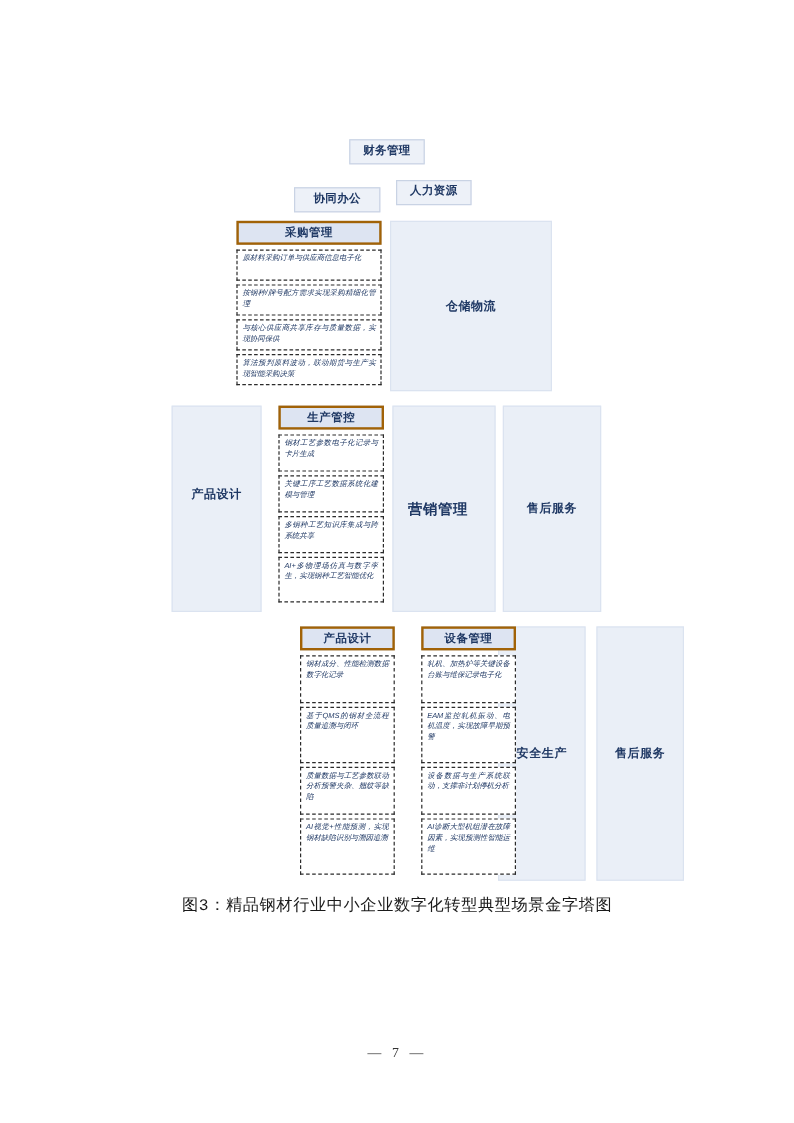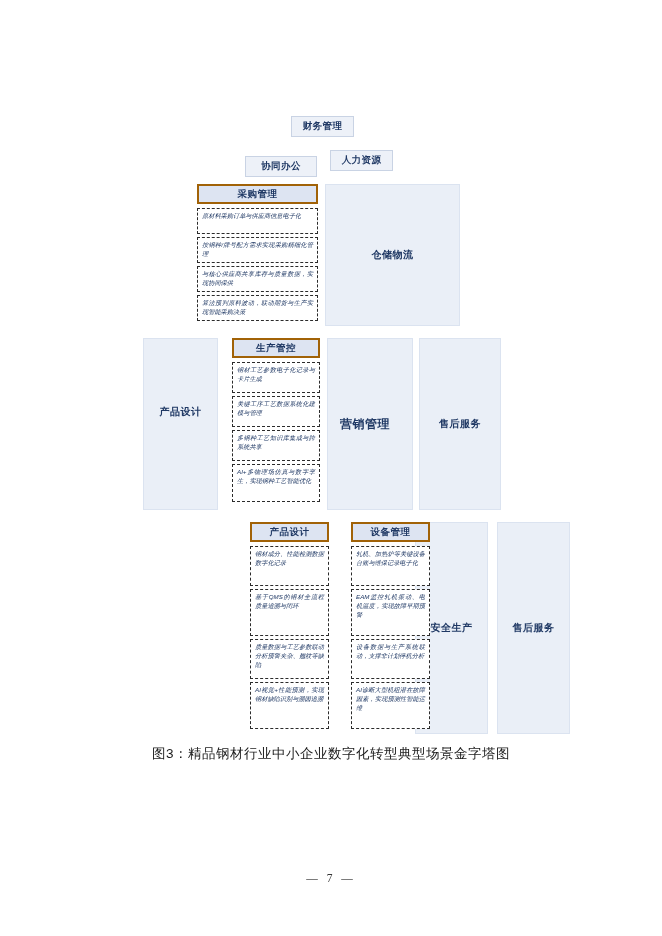--- a/index.html
+++ b/index.html
@@ -97,21 +97,21 @@
     border: 1px solid #dbe3f0;
     box-sizing: border-box;
   }
 
   .caption {
     position: absolute;
     left: 0;
     top: 745px;
     width: 662px;
     text-align: center;
-    font-family: Liberation Sans, sans-serif;
+    font-family: Liberation Mono, monospace;
     font-size: 13.5px;
     color: #1a1a1a;
     letter-spacing: .5px;
   }
 
   .page-number {
     position: absolute;
     left: 0;
     top: 872px;
     width: 662px;

